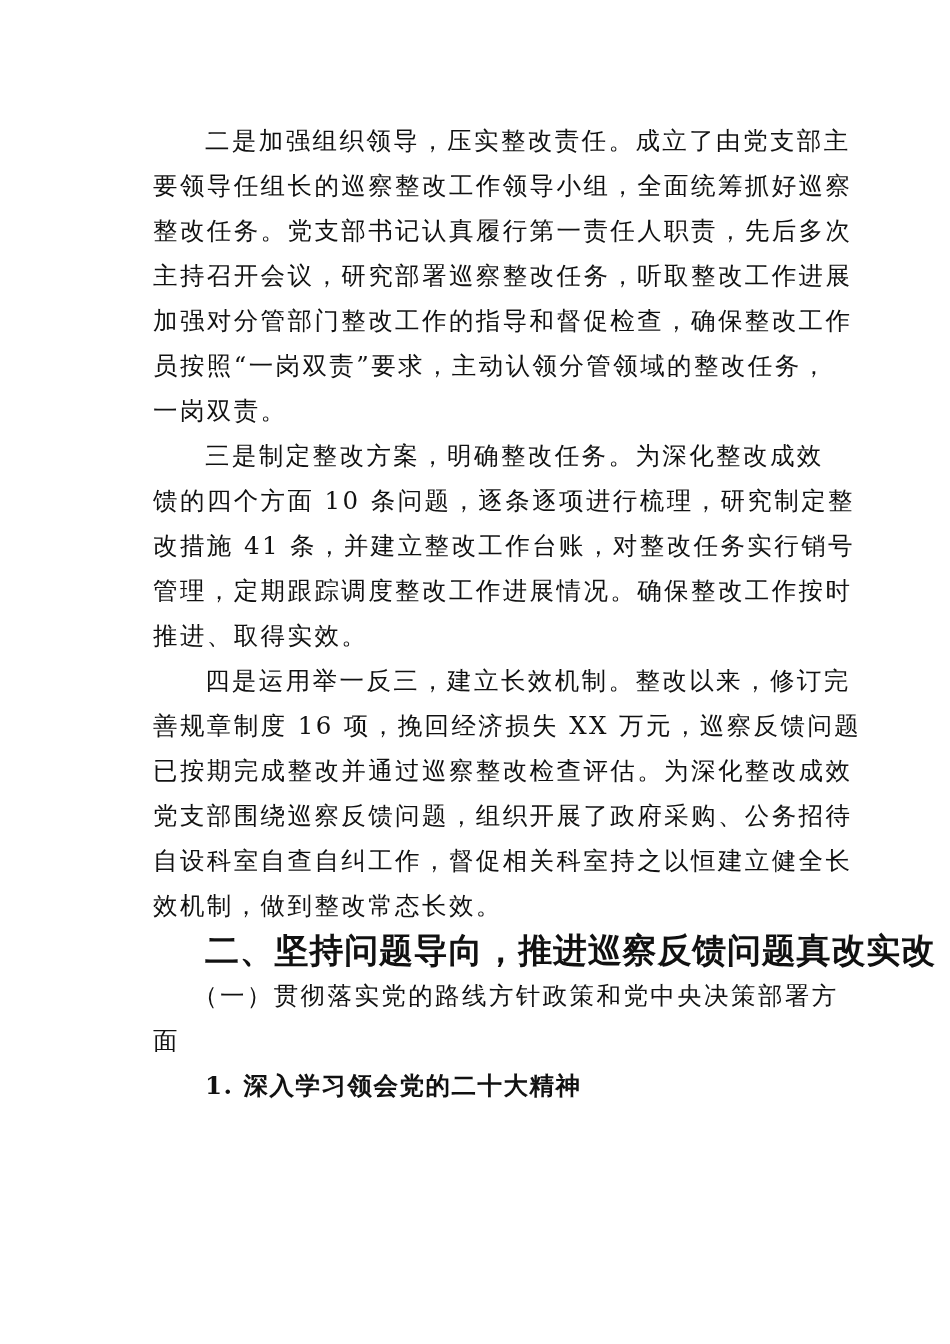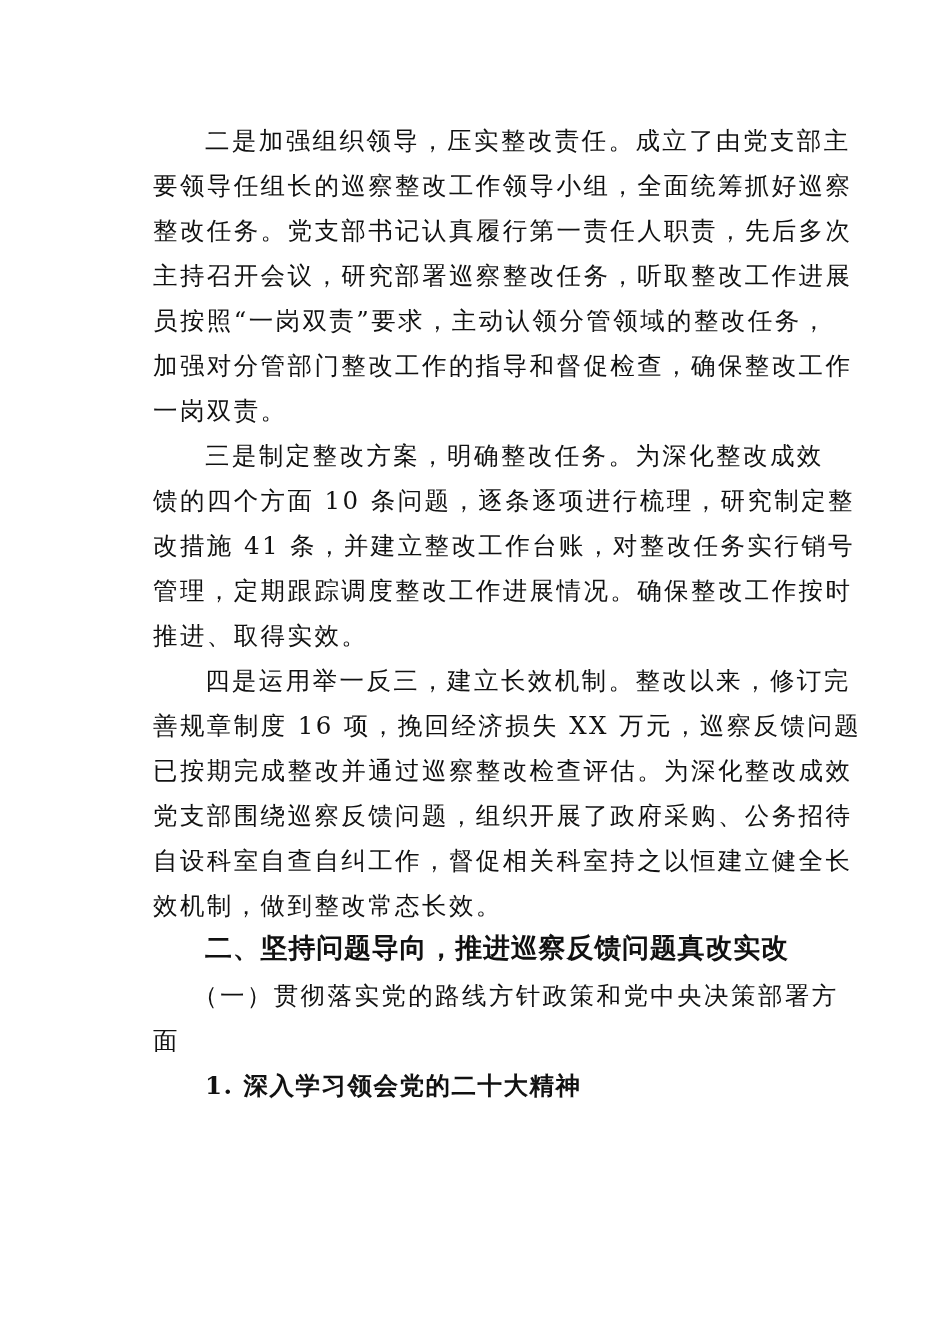--- a/index.html
+++ b/index.html
@@ -16,45 +16,45 @@
     margin-left: 6px;
   }
   .line {
     height: 45px;
     line-height: 45px;
     white-space: nowrap;
     overflow: visible;
   }
   .indent { padding-left: 52px; }
   .heading {
-    font-family: Liberation Mono, monospace;
+    font-family: Liberation Sans, sans-serif;
     font-weight: bold;
     letter-spacing: 0.8px;
-    font-size: 27px;
+    font-size: 34px;
   }
   .subheading {
     letter-spacing: 2.4px;
   }
   .bold-title {
     font-weight: bold;
     letter-spacing: 1.5px;
   }
 </style>
 </head>
 <body>
 
 <div class="page">
 
   <div>
     <div class="line indent">二是加强组织领导，压实整改责任。成立了由党支部主</div>
     <div class="line">要领导任组长的巡察整改工作领导小组，全面统筹抓好巡察</div>
     <div class="line">整改任务。党支部书记认真履行第一责任人职责，先后多次</div>
     <div class="line">主持召开会议，研究部署巡察整改任务，听取整改工作进展</div>
+    <div class="line">加强对分管部门整改工作的指导和督促检查，确保整改工作</div>
     <div class="line">员按照“一岗双责”要求，主动认领分管领域的整改任务，</div>
-    <div class="line">加强对分管部门整改工作的指导和督促检查，确保整改工作</div>
     <div class="line">一岗双责。</div>
   </div>
 
   <div>
     <div class="line indent">三是制定整改方案，明确整改任务。为深化整改成效</div>
     <div class="line">馈的四个方面 10 条问题，逐条逐项进行梳理，研究制定整</div>
     <div class="line">改措施 41 条，并建立整改工作台账，对整改任务实行销号</div>
     <div class="line">管理，定期跟踪调度整改工作进展情况。确保整改工作按时</div>
     <div class="line">推进、取得实效。</div>
   </div>

